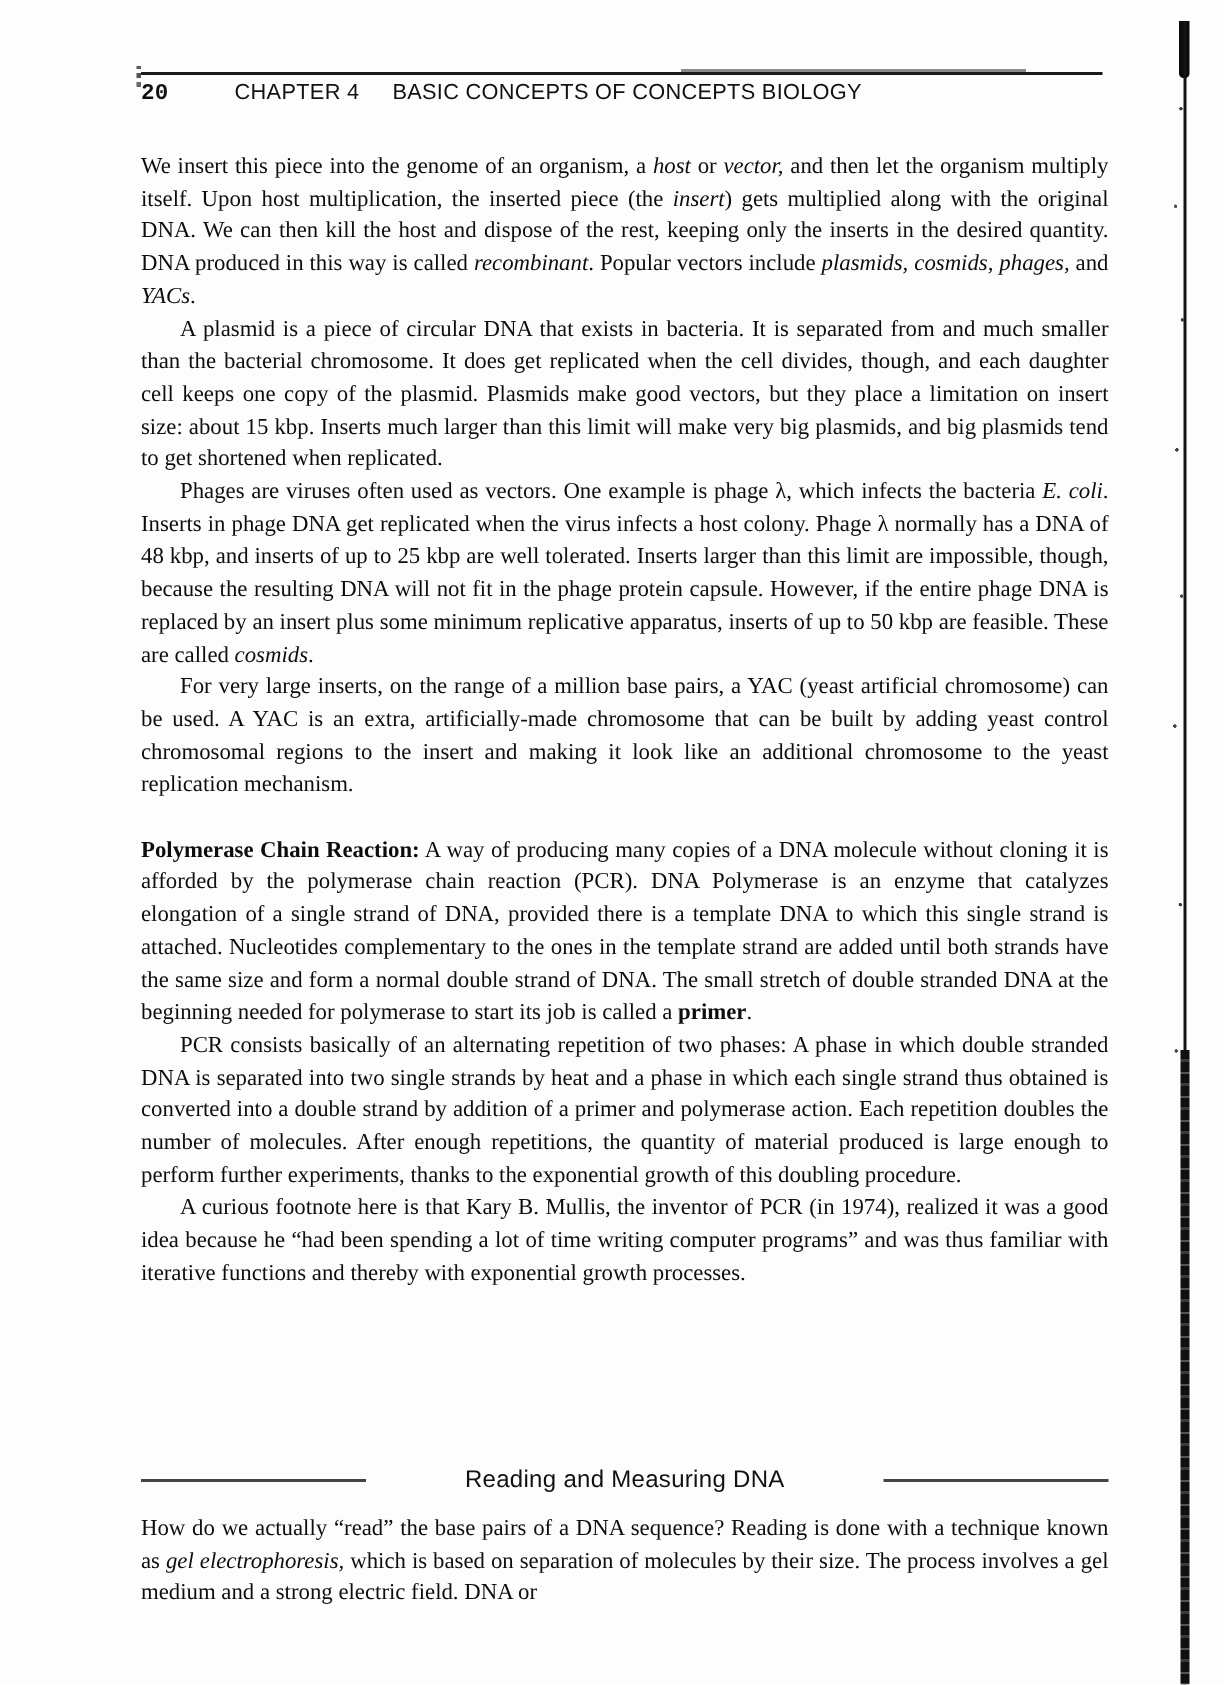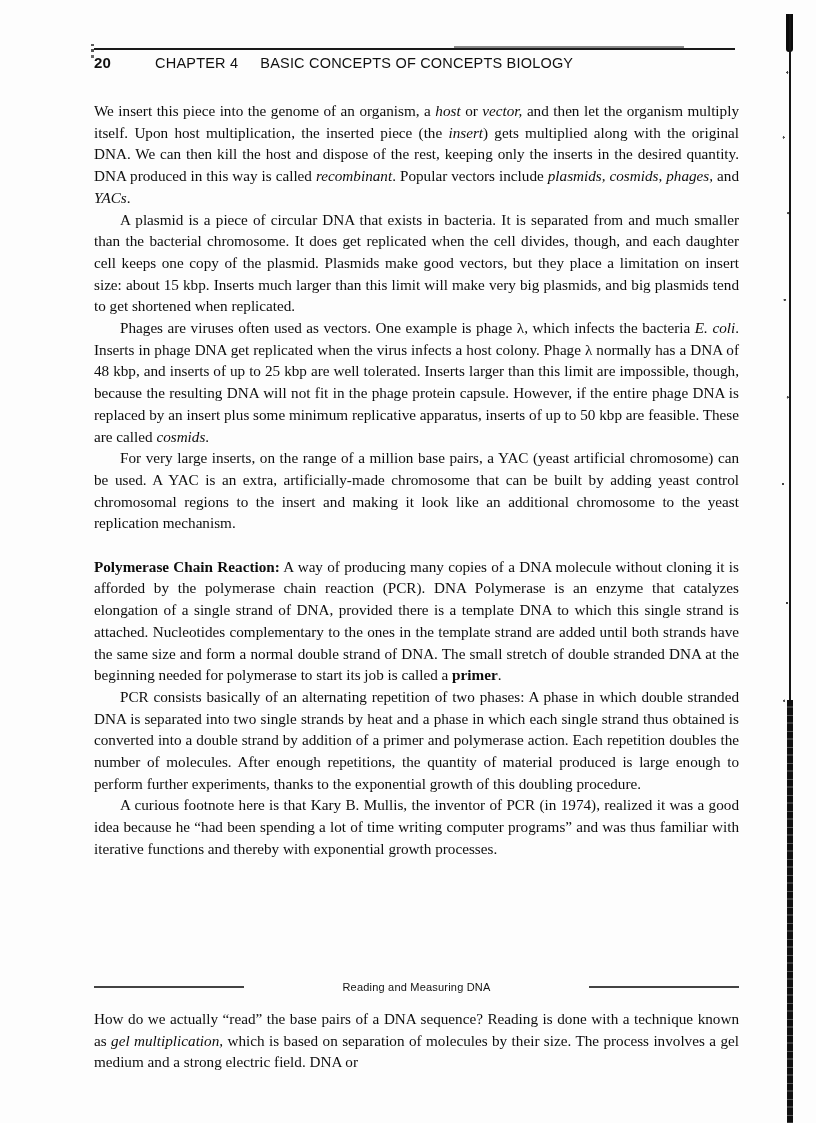--- a/index.html
+++ b/index.html
@@ -50,21 +50,21 @@
     font-family: "Liberation Sans", sans-serif;
     font-size: 14.5px;
     letter-spacing: .2px;
     white-space: nowrap;
     color: #111;
   }
   .running-head .pageno {
     font-weight: bold;
     font-size: 15px;
     margin-right: 44px;
-    font-family: Liberation Sans, sans-serif;
+    font-family: Liberation Mono, monospace;
   }
   .running-head .chap {
     margin-right: 22px;
   }
 
   
   .col {
     position: absolute;
     left: 94px;
     top: 100px;
@@ -98,21 +98,21 @@
   .section-head .rule {
     height: 2px;
     background: #2f2f2f;
     flex: 0 0 150px;
     opacity: .9;
   }
   .section-head .rule.left  { margin-right: 0; }
   .section-head .rule.right { margin-left: 0; }
   .section-head .title {
     font-family: "Liberation Sans", sans-serif;
-    font-size: 11px;
+    font-size: 16px;
     letter-spacing: .2px;
     color: #111;
     white-space: nowrap;
     flex: 1 1 auto;
     text-align: center;
   }
 
   .tail {
     position: absolute;
     left: 94px;
@@ -220,21 +220,21 @@
 
   </div>
 
   <div class="section-head">
     <span class="rule left"></span>
     <span class="title">Reading and Measuring DNA</span>
     <span class="rule right"></span>
   </div>
 
   <div class="tail">
-    <p class="body noindent"><span>How do we actually “read” the base pairs of a DNA sequence? Reading is done with a technique known as </span><i>gel multiplication,</i><span> which is based on separation of molecules by their size. The process involves a gel medium and a strong electric field. DNA or</span></p>
+    <p class="body noindent"><span>How do we actually “read” the base pairs of a DNA sequence? Reading is done with a technique known as </span><i>gel electrophoresis,</i><span> which is based on separation of molecules by their size. The process involves a gel medium and a strong electric field. DNA or</span></p>
   </div>
 
   <div class="gutter">
     <div class="blob-top"></div>
     <div class="line"></div>
     <div class="band-bottom"></div>
     <div class="speckle"></div>
   </div>
 
 </div>

